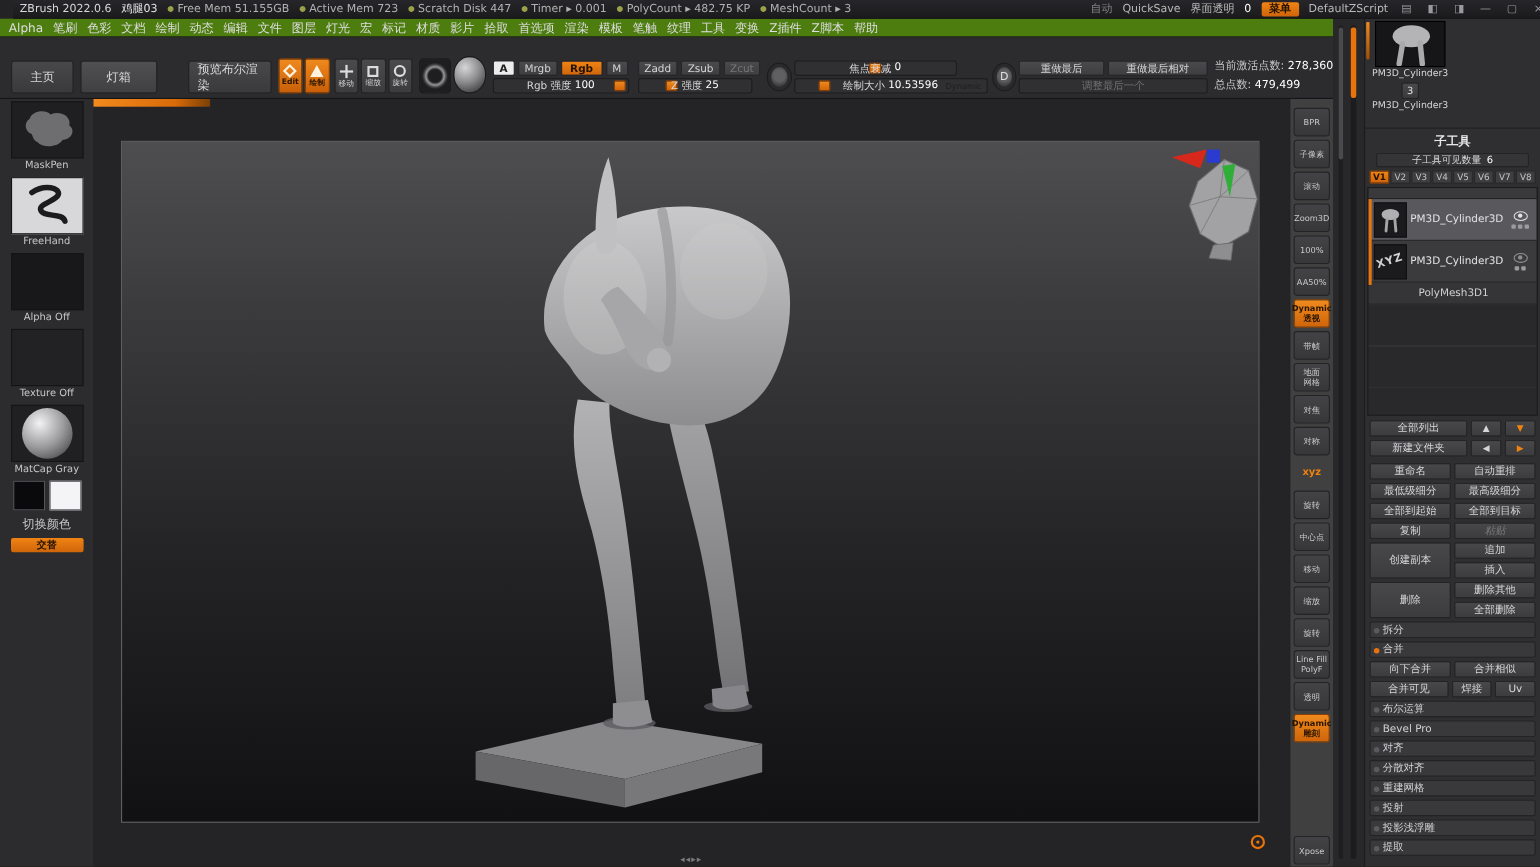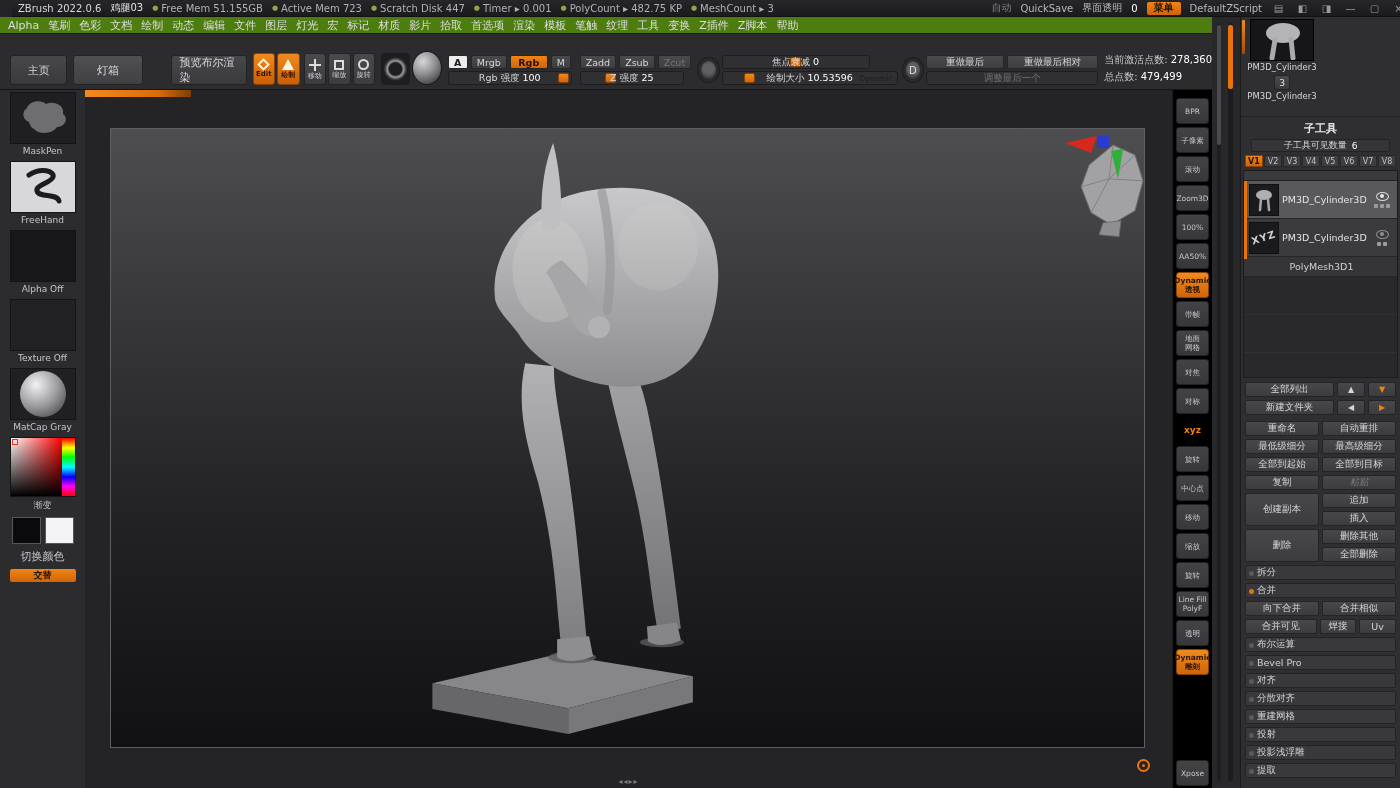--- a/index.html
+++ b/index.html
@@ -111,21 +111,21 @@
     background:linear-gradient(#4e4e50,#3a3a3c 26%,#242426 60%,#111113 100%); }
   .document svg { position:absolute; left:0; top:0; width:100%; height:100%; }
   .doc-scroll-x { position:absolute; left:50%; bottom:2px; transform:translateX(-50%);
     font-size:8px; color:#7c7c7e; letter-spacing:1px; }
   .sym-ring { position:absolute; right:22px; bottom:16px; width:13px; height:13px;
     border:2px solid #e8720c; border-radius:50%; }
   .sym-ring::after { content:""; position:absolute; left:3px; top:3px; width:3px; height:3px;
     border-radius:50%; background:#e8720c; }
 
   
-  .rightshelf { position:absolute; left:1172px; top:90px; width:40px; height:698px; background:#000000;
+  .rightshelf { position:absolute; left:1172px; top:90px; width:40px; height:698px; background:#404040;
     display:flex; flex-direction:column; align-items:center; gap:3px; padding-top:8px; border-left:1px solid #1d1d1f; }
   .rsbtn { width:33px; min-height:26px; border-radius:3px; background:linear-gradient(#434345,#37373a);
     border:1px solid #232326; display:flex; flex-direction:column; align-items:center; justify-content:center;
     font-size:7.5px; line-height:9px; color:#c8c8ca; text-align:center; padding:1px 0; }
   .rsbtn.active { background:linear-gradient(#f08a1e,#cf650a); color:#2a1600; font-weight:bold; border-color:#8a4206; }
   .rsbtn.accent { background:none; border-color:transparent; color:#f0820f; font-weight:bold; font-size:9px; }
   .rsbtn.bottom { margin-top:auto; margin-bottom:2px; }
 
   
   .tray-scroll { position:absolute; left:1212px; top:17px; width:28px; height:771px; background:#28282a; }
@@ -399,29 +399,20 @@
     <div class="tile">
       <div class="tile-img" style="background:#222224"></div>
       <div class="tile-label">Texture Off</div>
     </div>
     <div class="tile">
       <div class="tile-img" style="background:#202022">
           <div class="sphere"></div>
         </div>
       <div class="tile-label">MatCap Gray</div>
     </div>
-    <div class="tile">
-      <div class="sv-wrap">
-        <div class="sv-square">
-            <span class="sv-marker"></span>
-          </div>
-        <div class="hue-strip"></div>
-      </div>
-      <div class="tile-label">渐变</div>
-    </div>
     <div class="swatches">
       <div class="swatch black"></div>
       <div class="swatch white"></div>
     </div>
     <div class="side-label">切换颜色</div>
     <div class="swap-btn">交替</div>
   </div>
 
   <div class="canvas-area">
     <div class="document">

